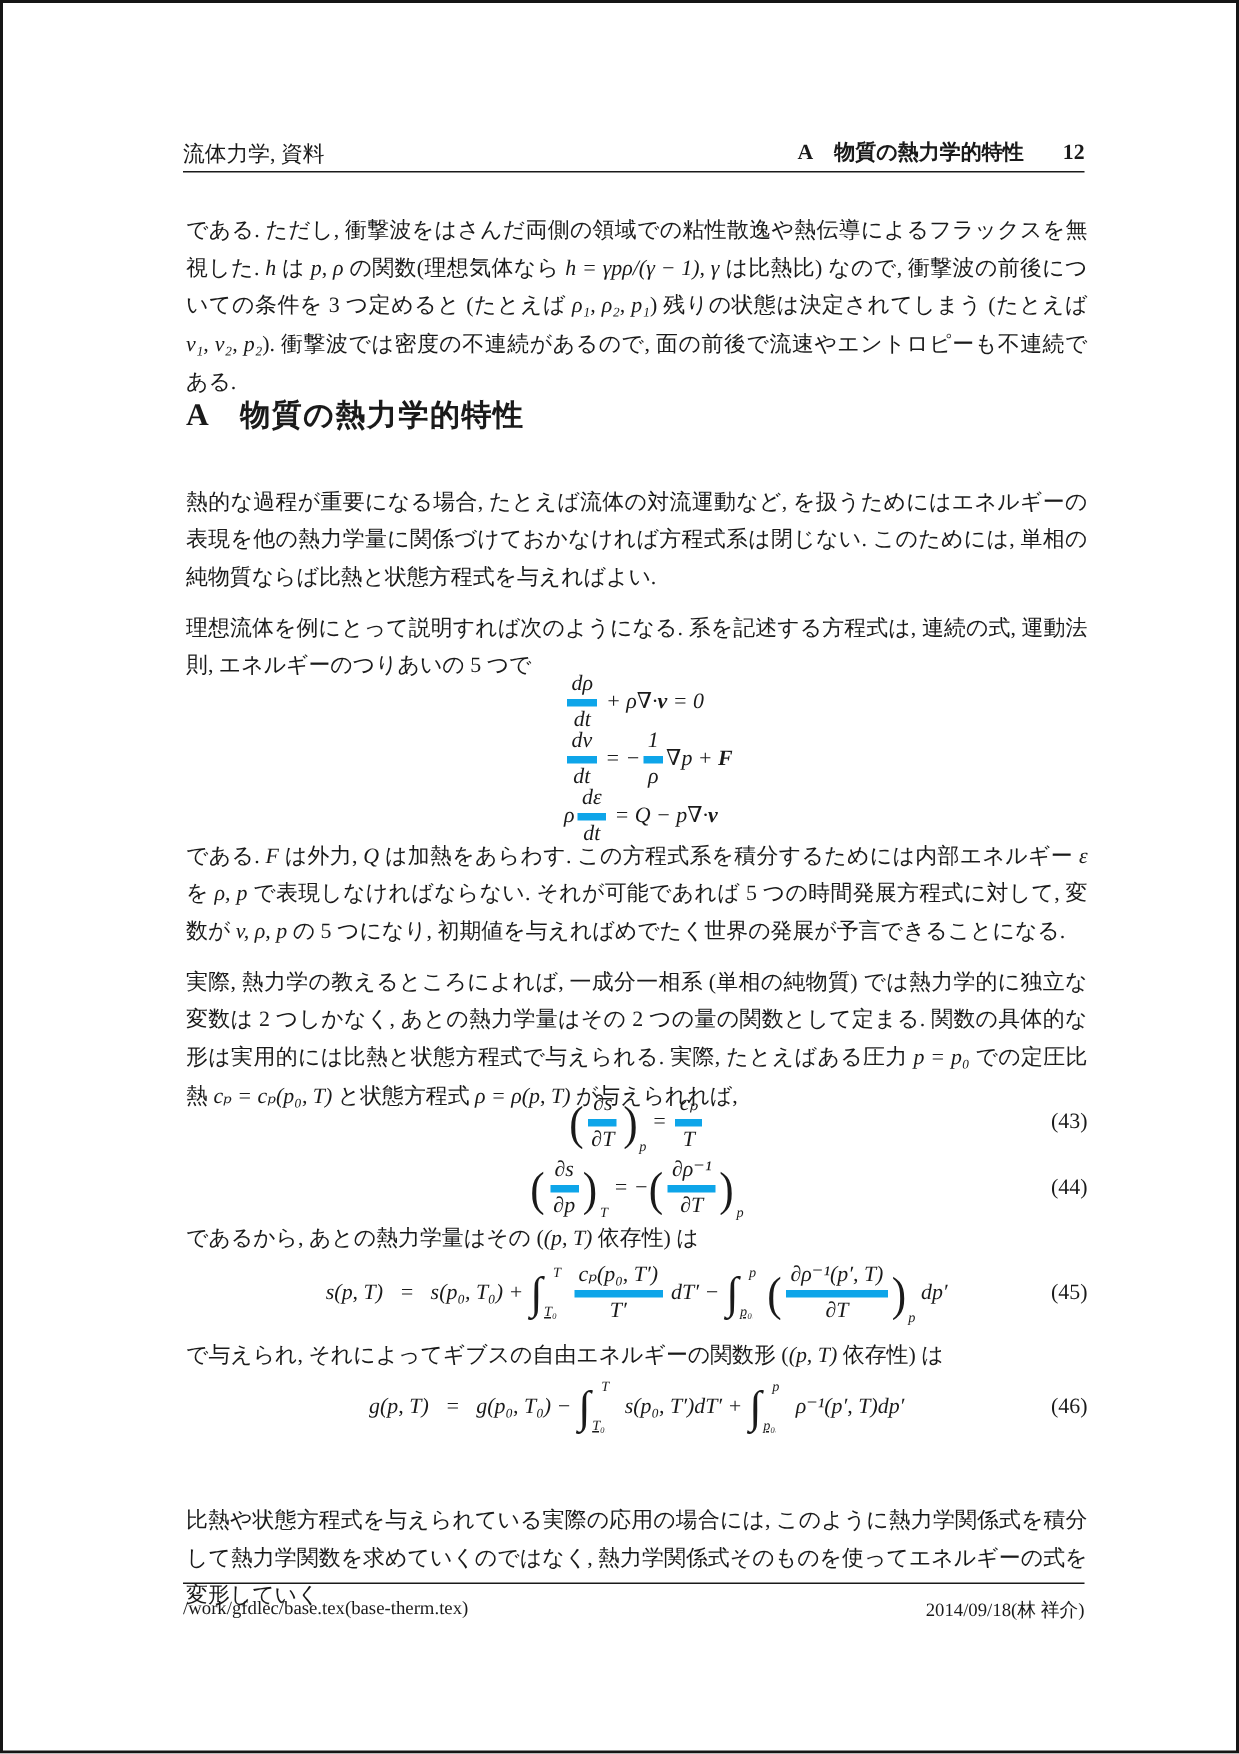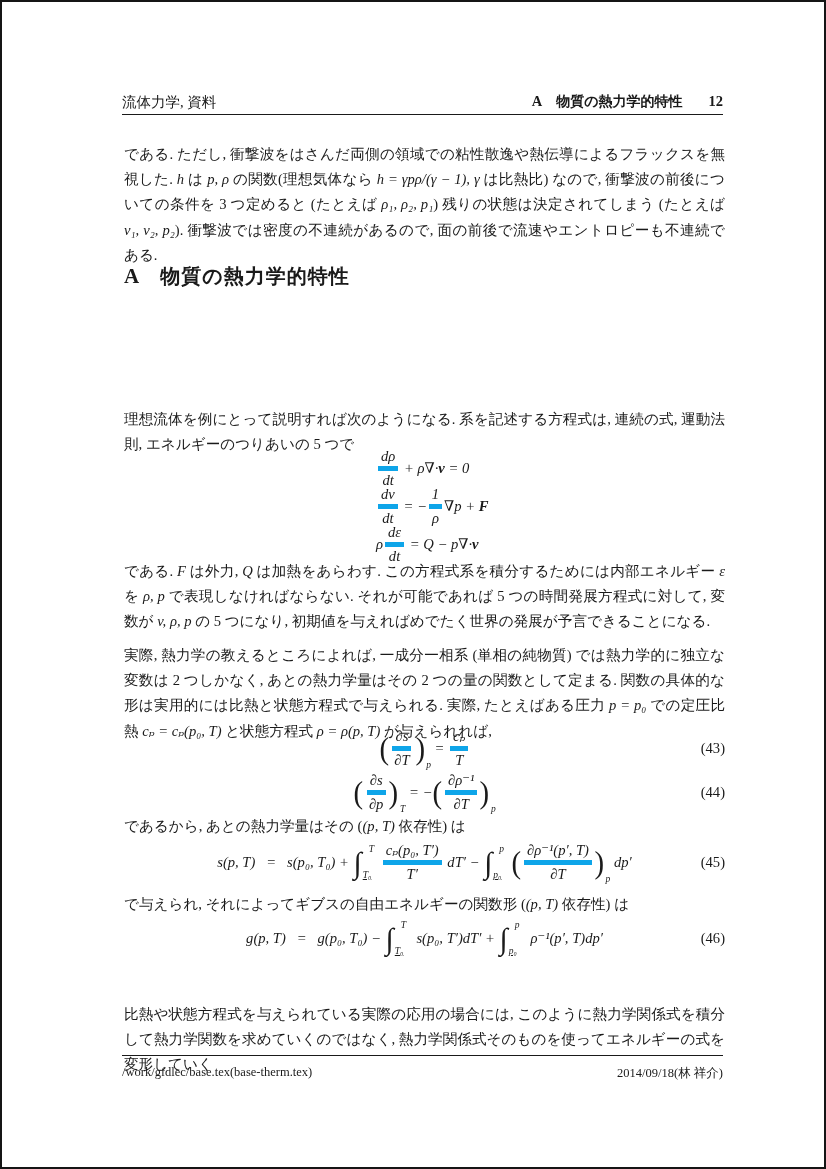--- a/index.html
+++ b/index.html
@@ -68,20 +68,21 @@
   </div>
   <div class="hrule"></div>
 
   <div class="para" style="top:140px"><span class="jt">である. ただし, 衝撃波をはさんだ両側の領域での粘性散逸や熱伝導によるフラックスを無視した. </span><span class="mi">h</span><span class="jt"> は </span><span class="mi">p, ρ</span><span class="jt"> の関数(理想気体なら </span><span class="mi">h = γpρ/(γ − 1), γ</span><span class="jt"> は比熱比) なので, 衝撃波の前後についての条件を 3 つ定めると (たとえば </span><span class="mi">ρ₁, ρ₂, p₁</span><span class="jt">) 残りの状態は決定されてしまう (たとえば </span><span class="mi">v₁, v₂, p₂</span><span class="jt">). 衝撃波では密度の不連続があるので, 面の前後で流速やエントロピーも不連続である.</span></div>
 
   <div class="sechead">
     <span class="secletter">A</span>
     <span class="sectitle">物質の熱力学的特性</span>
   </div>
 
+  <div class="para" style="top:321px"><span class="jt">熱的な過程が重要になる場合, たとえば流体の対流運動など, を扱うためにはエネルギーの表現を他の熱力学量に関係づけておかなければ方程式系は閉じない. このためには, 単相の純物質ならば比熱と状態方程式を与えればよい.</span></div>
   <div class="para" style="top:405px"><span class="jt">理想流体を例にとって説明すれば次のようになる. 系を記述する方程式は, 連続の式, 運動法則, エネルギーのつりあいの 5 つで</span></div>
 
   <div class="eqblock">
     <div class="eqline">
         <span class="frac">
           <span class="fnum">dρ</span>
           <span class="fden">dt</span>
         </span>
         <span class="mt"> + ρ∇·</span>
         <span class="mb">v</span>

